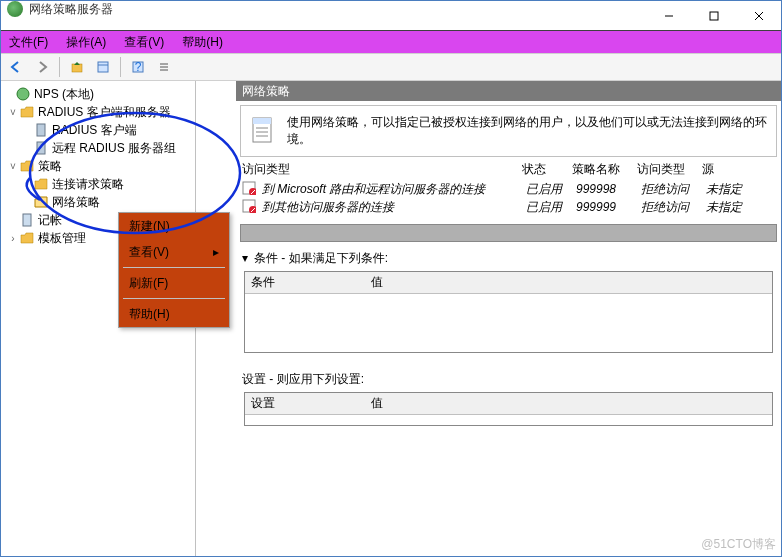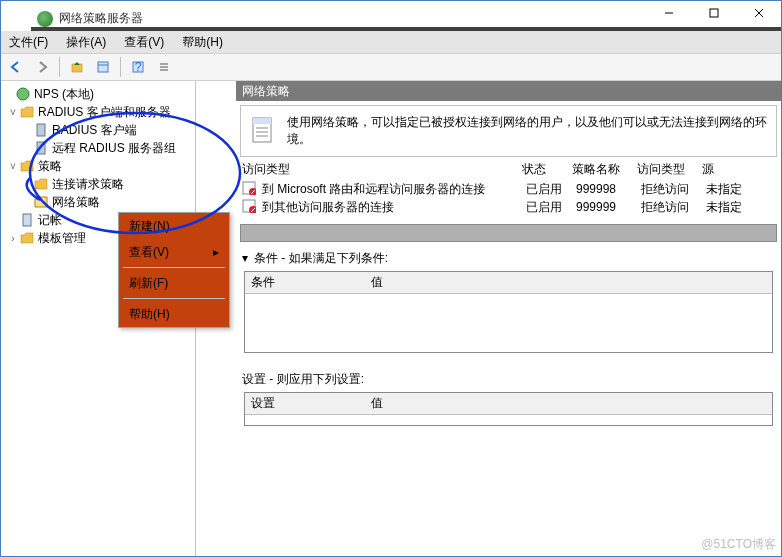--- a/index.html
+++ b/index.html
@@ -1,40 +1,40 @@
 <!DOCTYPE html>
 <html><head>
 <meta charset="utf-8">
 <style>
 * { box-sizing: border-box; font-family: "Microsoft YaHei", "Segoe UI", sans-serif; font-size: 12px; }
 body { margin: 0; padding: 0; background: #fff; width: 782px; height: 557px; overflow: hidden; position: relative; }
 .window { width: 782px; height: 557px; border: 1px solid #4a7dbf; display: flex; flex-direction: column; background:#fff; }
-.titlebar { height: 30px; display: flex; align-items: flex-end; background: #fff; border-bottom: 4px solid #404040; margin-left: 30px; }
+.titlebar { height: 30px; display: flex; align-items: flex-start; background: #fff; border-bottom: 1px solid #404040; }
 .titlebar .app-icon { width: 16px; height: 16px; margin: 0 6px; border-radius:50%; background: radial-gradient(circle at 40% 40%, #6fbf73, #2a7a2a); }
 .titlebar .title { flex: 1; color: #333; }
 .winbtns { display: flex; }
 .winbtn { width: 45px; height: 29px; display:flex; align-items:center; justify-content:center; color:#333; }
-.menubar { height: 22px; display: flex; align-items: center; padding: 0 4px; gap: 10px; background:#e5e5e5; }
+.menubar { height: 22px; display: flex; align-items: center; padding: 0 4px; gap: 10px; background:#d946ef; }
 .menubar span { padding: 2px 4px; color:#000; }
 .toolbar { height: 28px; display:flex; align-items:center; padding: 0 4px; gap:4px; border-top:1px solid #d0d0d0; border-bottom:1px solid #d0d0d0; background:#f5f5f5; }
 .tbtn { width: 22px; height: 22px; display:flex; align-items:center; justify-content:center; border:1px solid transparent; }
 .sep { width:1px; height:20px; background:#c0c0c0; margin:0 2px; }
 .body { flex:1; display:flex; min-height:0;gap:40px; }
 .tree { width: 195px; border-right: 1px solid #c0c0c0; overflow: visible; padding: 4px 0; background:#fff; position:relative; }
 .tnode { display:flex; align-items:center; height:18px; padding:0 2px; white-space:nowrap; }
 .tnode .tw { width:12px; text-align:center; color:#666; font-size:10px; }
 .tnode .ic { width:16px; height:16px; margin-right:3px; display:inline-flex; align-items:center; justify-content:center; }
 .indent { display:inline-block; }
 .right { flex:1; display:flex; flex-direction:column; min-width:0; }
 .rhead { height:20px; background:#7a7a7a; color:#fff; display:flex; align-items:center; padding:0 6px; font-weight:normal; }
 .info { display:flex; align-items:flex-start; padding:8px 6px; border:1px solid #c0c0c0; margin:4px 4px 2px 4px; }
 .info .ic { width:32px; height:32px; margin-right:8px; }
 .cols { display:flex; padding:0 6px; color:#000; }
 .col { padding: 2px 0; }
-.row { display:flex; padding:0 6px; height:18px; align-items:center; }
+.row { display:flex; padding:0 6px; height:18px; align-items:center;font-style:italic; }
 .row .ic { width:16px; height:16px; margin-right:4px; }
 .divband { height:18px; background:#b0b0b0; margin: 8px 4px 0 4px; border:1px solid #888; }
 .subhead { padding:8px 6px 4px 6px; color:#000; }
 .subtable { margin: 0 8px 10px 8px; border:1px solid #888; }
 .subtable-head { display:flex; background:#f0f0f0; border-bottom:1px solid #c0c0c0; }
 .subtable-head div { padding:2px 6px; }
 .subtable-body { height:58px; background:#fff; }
 .ctxmenu { position:absolute; left:117px; top:131px; width:112px; background:#c2410c; border:1px solid #a0a0a0; box-shadow:2px 2px 4px rgba(0,0,0,.25); z-index:10; }
 .ctxmenu .mi { height:26px; display:flex; align-items:center; padding:0 10px; justify-content:space-between; }
 .ctxmenu .mdiv { height:1px; background:#c0c0c0; margin:2px 4px; }

